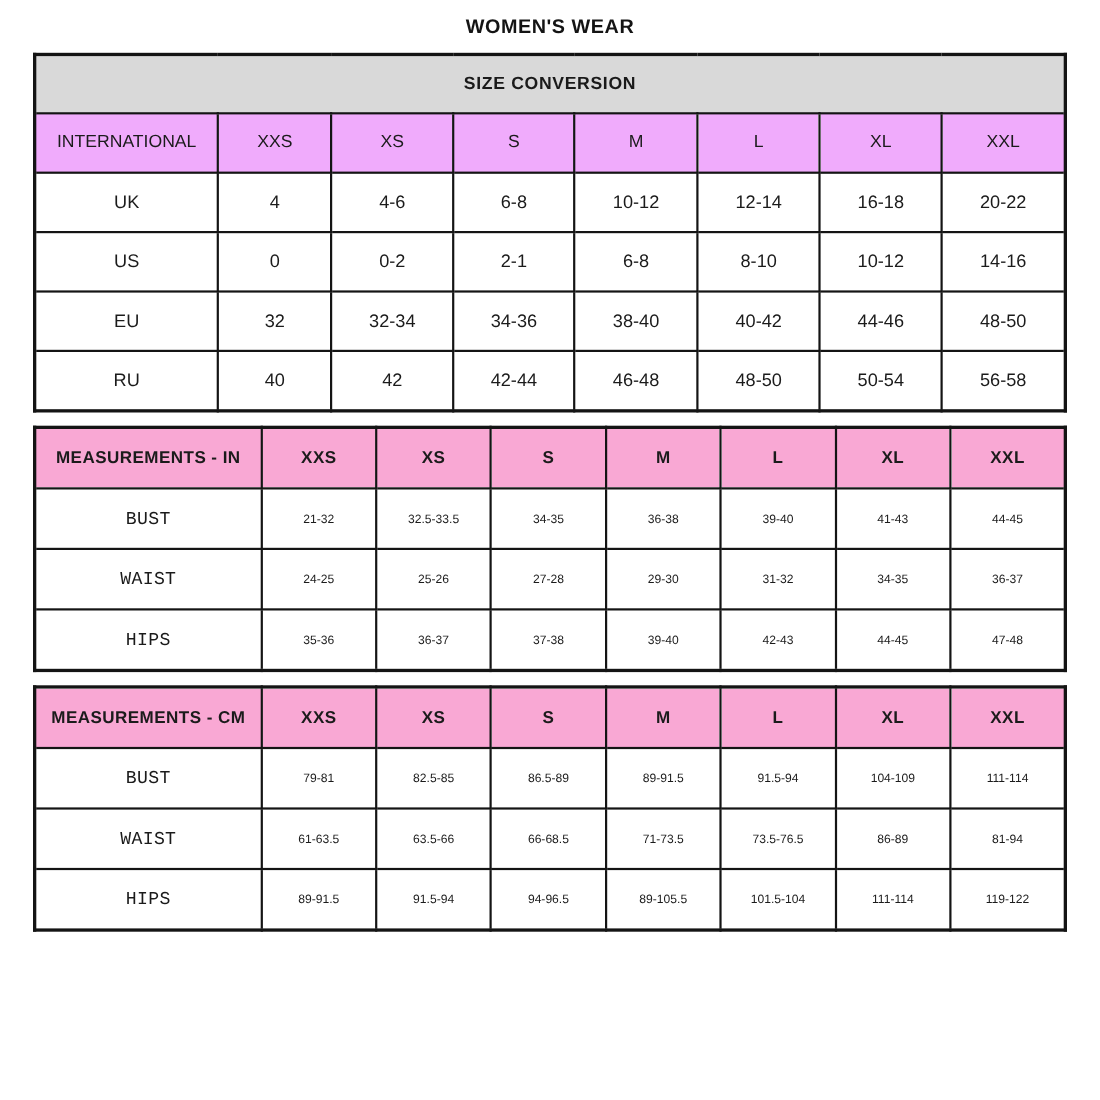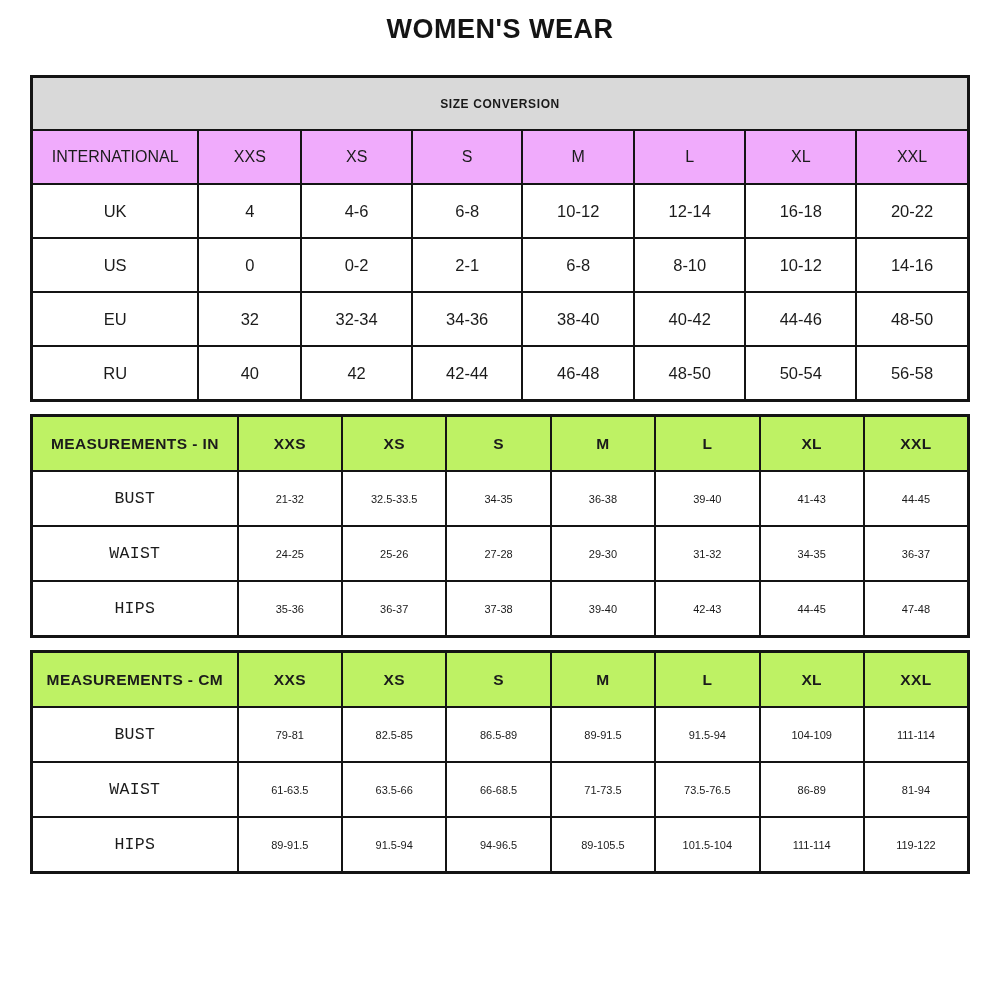--- a/index.html
+++ b/index.html
@@ -4,59 +4,59 @@
 <style>
   html, body { margin: 0; padding: 0; background: #ffffff; }
   body {
     width: 1000px; height: 1000px;
     font-family: "Liberation Sans", sans-serif;
     color: #1b1b1b;
     box-sizing: border-box;
   }
   .page { padding: 0 30px 14px 30px; }
   .page-title {
-    margin: 0; padding: 14px 0 30px 0;
+    margin: 0; padding: 14px 0 13px 0;
     text-align: center;
-    font-size: 27px; font-weight: 700; letter-spacing: 0.5px;
+    font-size: 18px; font-weight: 700; letter-spacing: 0.5px;
     color: #141414;
   }
   table {
     width: 100%;
     border-collapse: collapse;
     table-layout: fixed;
     border: 3px solid #141414;
   }
   .tbl-gap { margin-top: 12px; }
   th, td {
     border: 2px solid #141414;
     text-align: center;
     vertical-align: middle;
     padding: 0 2px;
     overflow: hidden;
   }
   
   tr.band th {
     background: #d9d9d9;
     height: 51px;
-    font-size: 12px;
+    font-size: 16px;
     font-weight: 700;
     letter-spacing: 0.6px;
     color: #1a1a1a;
   }
   
   #size-conversion tr.cols th {
     background: #f0abfc;
     font-weight: 400;
     font-size: 16px;
     height: 52px;
   }
   #size-conversion tbody td { height: 52px; font-size: 16.5px; }
   
   table.meas tr.cols th {
-    background: #bef264;
+    background: #f9a8d4;
     font-weight: 700;
     font-size: 15.5px;
     letter-spacing: 0.4px;
     height: 53px;
   }
   table.meas tbody td { height: 53px; font-size: 11px; }
   table.meas tbody td.rowlabel { font-size: 16.5px; letter-spacing: 0.3px; font-family: Liberation Mono, monospace; }
 </style>
 </head>
 <body>

